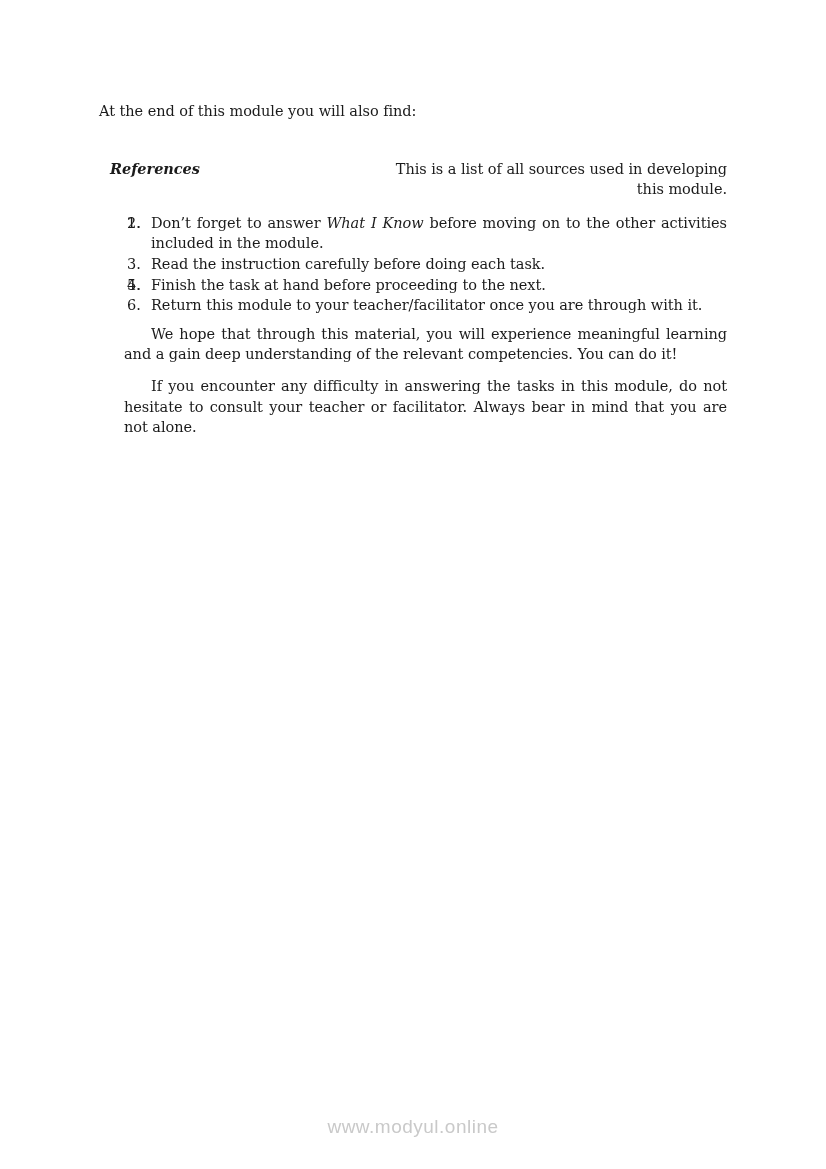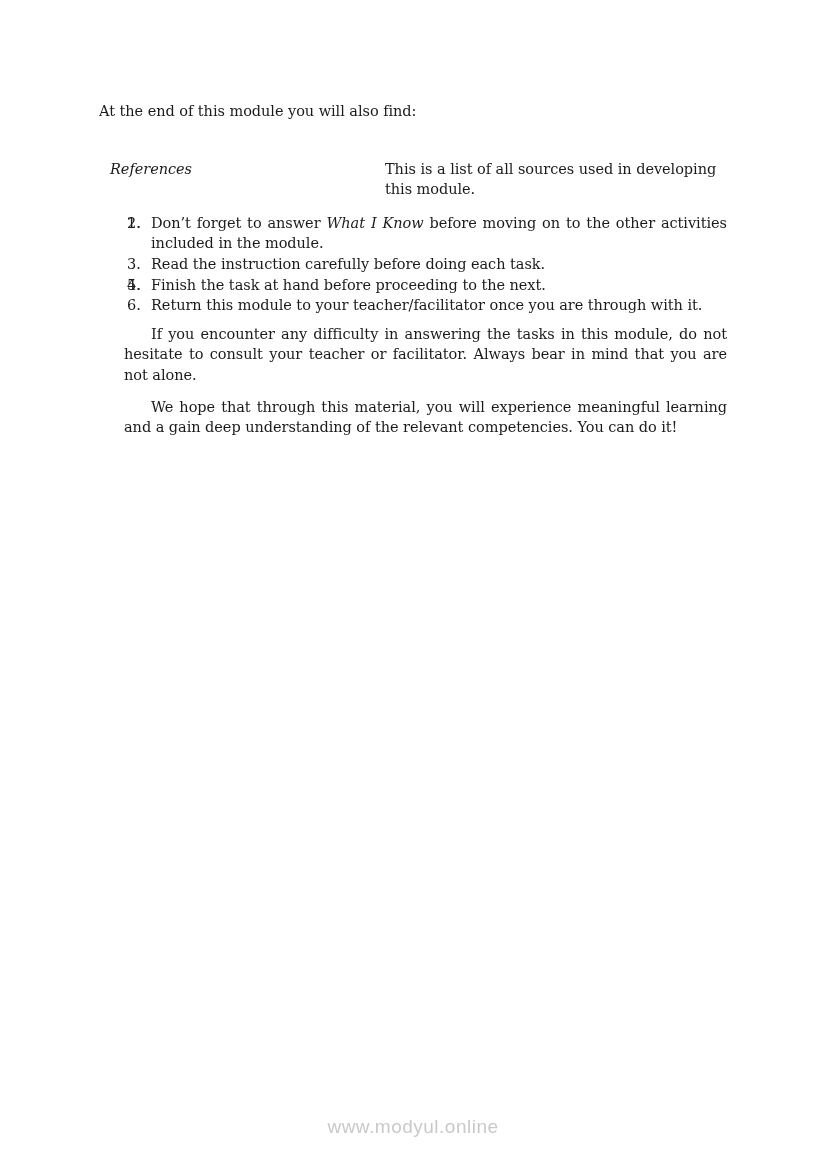--- a/index.html
+++ b/index.html
@@ -28,28 +28,29 @@
   .intro {
     margin: 101px 0 0 0;
   }
   .ref-row {
     display: flex;
     margin-top: 37px;
   }
   .ref-label {
     width: 275px;
     margin-left: 11px;
-    font-weight: normal;
+    font-weight: bold;
     font-style: italic;
     flex: 0 0 auto;
     box-sizing: border-box;
   }
   .ref-desc {
     width: 342px;
     flex: 0 0 auto;
+    text-align: right;
   }
   .heading {
     margin: 25px 0 0 0;
   }
   ol.reminders {
     margin: 13px 0 0 0;
     padding: 0;
     list-style: none;
   }
   li.reminder {
@@ -126,22 +127,22 @@
       <li class="reminder">
         <span class="num">5.</span>
         <span>Finish the task at hand before proceeding to the next.</span>
       </li>
       <li class="reminder">
         <span class="num">6.</span>
         <span>Return this module to your teacher/facilitator once you are through with it.</span>
       </li>
     </ol>
 
+    <p class="para">We hope that through this material, you will experience meaningful learning and a gain deep understanding of the relevant competencies. You can do it!</p>
+
     <p class="para">If you encounter any difficulty in answering the tasks in this module, do not hesitate to consult your teacher or facilitator. Always bear in mind that you are not alone.</p>
-
-    <p class="para">We hope that through this material, you will experience meaningful learning and a gain deep understanding of the relevant competencies. You can do it!</p>
 
   </div>
 
   <div class="page-number">iv</div>
 
   <div class="watermark">www.modyul.online</div>
 </div>
 
 </body></html>

